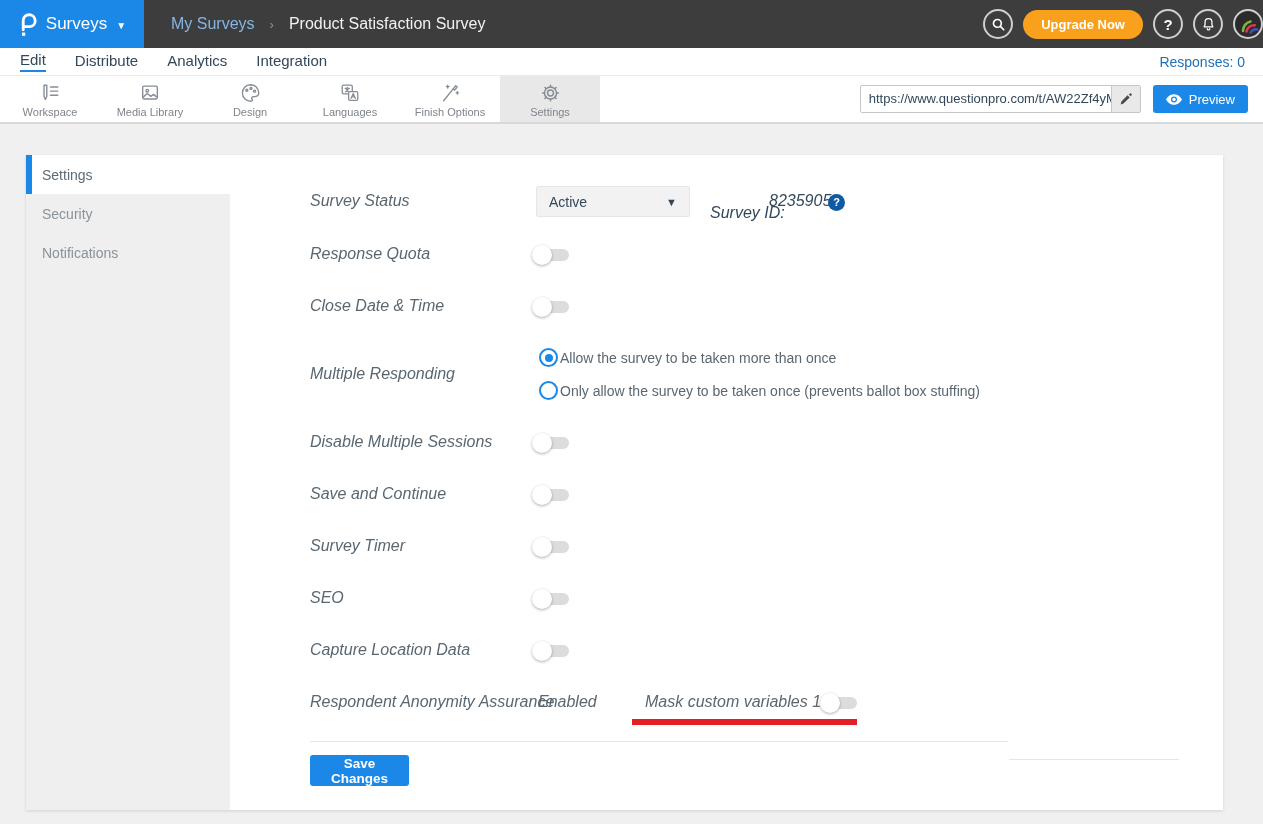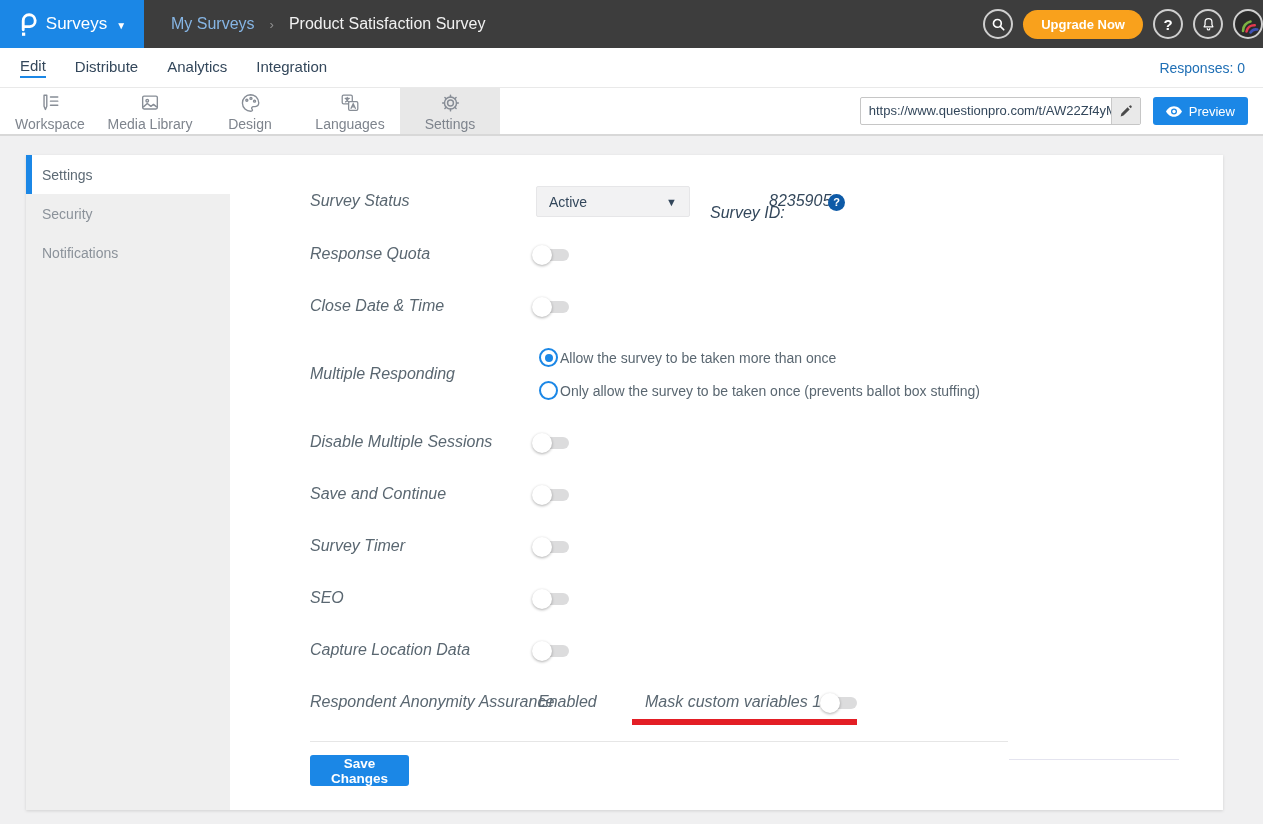--- a/index.html
+++ b/index.html
@@ -17,30 +17,30 @@
   .breadcrumb { display:flex; align-items:center; gap:15px; margin-left:27px; font-size:16px; }
   .bc-parent { color:#86b5e4; cursor:pointer; }
   .bc-sep { color:#909090; font-size:13px; }
   .bc-current { color:#f1f1f1; }
   .topbar-right { margin-left:auto; display:flex; align-items:center; gap:10px; }
   .circle-btn { width:30px; height:30px; border-radius:50%; border:2px solid #cfcfcf; display:flex; align-items:center; justify-content:center; color:#fff; cursor:pointer; background:transparent; }
   .help-circle { font-size:15px; font-weight:bold; color:#fff; }
   .upgrade-btn { height:29px; border-radius:15px; background:#f9a11c; color:#fff; font-weight:bold; font-size:13px; padding:0 18px; display:flex; align-items:center; border:none; cursor:pointer; font-family:inherit; }
   .avatar { background:#2b2b2b; overflow:hidden; }
   
-  .tabrow { height:40px; background:#fff; display:flex; align-items:center; padding-left:20px; border-bottom:1px solid #e9e9e9; }
+  .tabrow { height:28px; background:#fff; display:flex; align-items:center; padding-left:20px; border-bottom:1px solid #e9e9e9; }
   .tab { font-size:15px; color:#33475b; margin-right:29px; cursor:pointer; padding-bottom:2px; }
   .tab.active { border-bottom:2px solid #1b87e6; }
   .responses { margin-left:auto; padding-right:18px; color:#1f6fb5; font-size:14px; }
   
   .toolbar { height:48px; background:#fff; border-bottom:2px solid #d8d8d8; display:flex; align-items:stretch; }
   .tool-item { width:100px; display:flex; flex-direction:column; align-items:center; justify-content:center; gap:2px; cursor:pointer; }
   .tool-item.active { background:#e8e8e8; }
   .tool-icon { height:24px; display:flex; align-items:flex-end; }
-  .tool-label { font-size:14px; color:#7e848d; }
+  .tool-label { font-size:11px; color:#7e848d; }
   .toolbar-right { margin-left:auto; display:flex; align-items:center; gap:12px; padding-right:15px; }
   .url-box { width:281px; height:28px; border:1px solid #c6c6c6; border-radius:2px; display:flex; background:#fff; overflow:hidden; }
   .url-text { flex:1; font-size:13px; color:#33475b; line-height:26px; padding:0 8px; white-space:nowrap; overflow:hidden; }
   .url-edit { width:29px; background:#e9e9e9; border-left:1px solid #c9c9c9; display:flex; align-items:center; justify-content:center; cursor:pointer; }
   .preview-btn { height:28px; background:#1b87e6; color:#fff; border:none; border-radius:3px; font-size:13px; padding:0 13px; display:flex; align-items:center; gap:7px; cursor:pointer; font-family:inherit; }
   
   .card { position:absolute; left:26px; top:155px; width:1197px; height:655px; background:#fff; box-shadow:0 1px 3px rgba(0,0,0,.13); }
   .sidebar { position:absolute; left:0; top:0; width:204px; height:100%; background:#efefef; }
   .side-item { height:39px; display:flex; align-items:center; padding-left:16px; font-size:14px; color:#8b929a; cursor:pointer; }
   .side-item.active { background:#fff; border-left:6px solid #1b87e6; padding-left:10px; color:#5d6a75; }
@@ -165,20 +165,30 @@
     <span class="tool-icon">
       <svg width="24" height="22" viewBox="0 0 24 24" fill="none" stroke="#878d96" stroke-width="1.4">
         <rect x="3.5" y="3.5" width="11" height="9.5" rx="1.5"></rect>
         <path d="M9 5.8v1M6.8 7h4.4M7.2 10.8c1.5-.8 2.8-2.2 3.2-3.8M10.6 10.8C9.4 10 8.3 8.9 7.8 7.6" stroke-linecap="round"></path>
         <rect x="10.5" y="10.5" width="10" height="9.5" rx="1.5" fill="#fff"></rect>
         <path d="M13.2 17.8l2.3-5 2.3 5M14 16.3h3" stroke-linecap="round"></path>
       </svg>
     </span>
     <span class="tool-label">Languages</span>
   </div>
+  <div class="tool-item">
+    <span class="tool-icon">
+      <svg width="24" height="22" viewBox="0 0 24 24" fill="none" stroke="#878d96" stroke-width="1.5" stroke-linecap="round">
+        <path d="M5 20.5 L15.5 7.5"></path>
+          <path d="M15.5 7.5l2.8-3.4 1.6 1.3-2.8 3.4z" stroke-linejoin="round"></path>
+        <path d="M9.5 3.5v3M8 5h3M20 10.5v2.6M18.7 11.8h2.6"></path>
+      </svg>
+    </span>
+    <span class="tool-label">Finish Options</span>
+  </div>
   <div class="tool-item active">
     <span class="tool-icon">
       <svg width="23" height="22" viewBox="0 0 24 24" fill="none" stroke="#878d96" stroke-width="1.6" stroke-linecap="round">
         <circle cx="12" cy="12" r="3.2"></circle>
         <circle cx="12" cy="12" r="6.6"></circle>
         <path d="M12 3.4v2M12 18.6v2M20.6 12h-2M5.4 12h-2M18.1 5.9l-1.4 1.4M7.3 16.7l-1.4 1.4M18.1 18.1l-1.4-1.4M7.3 7.3 5.9 5.9"></path>
       </svg>
     </span>
     <span class="tool-label">Settings</span>
   </div>

